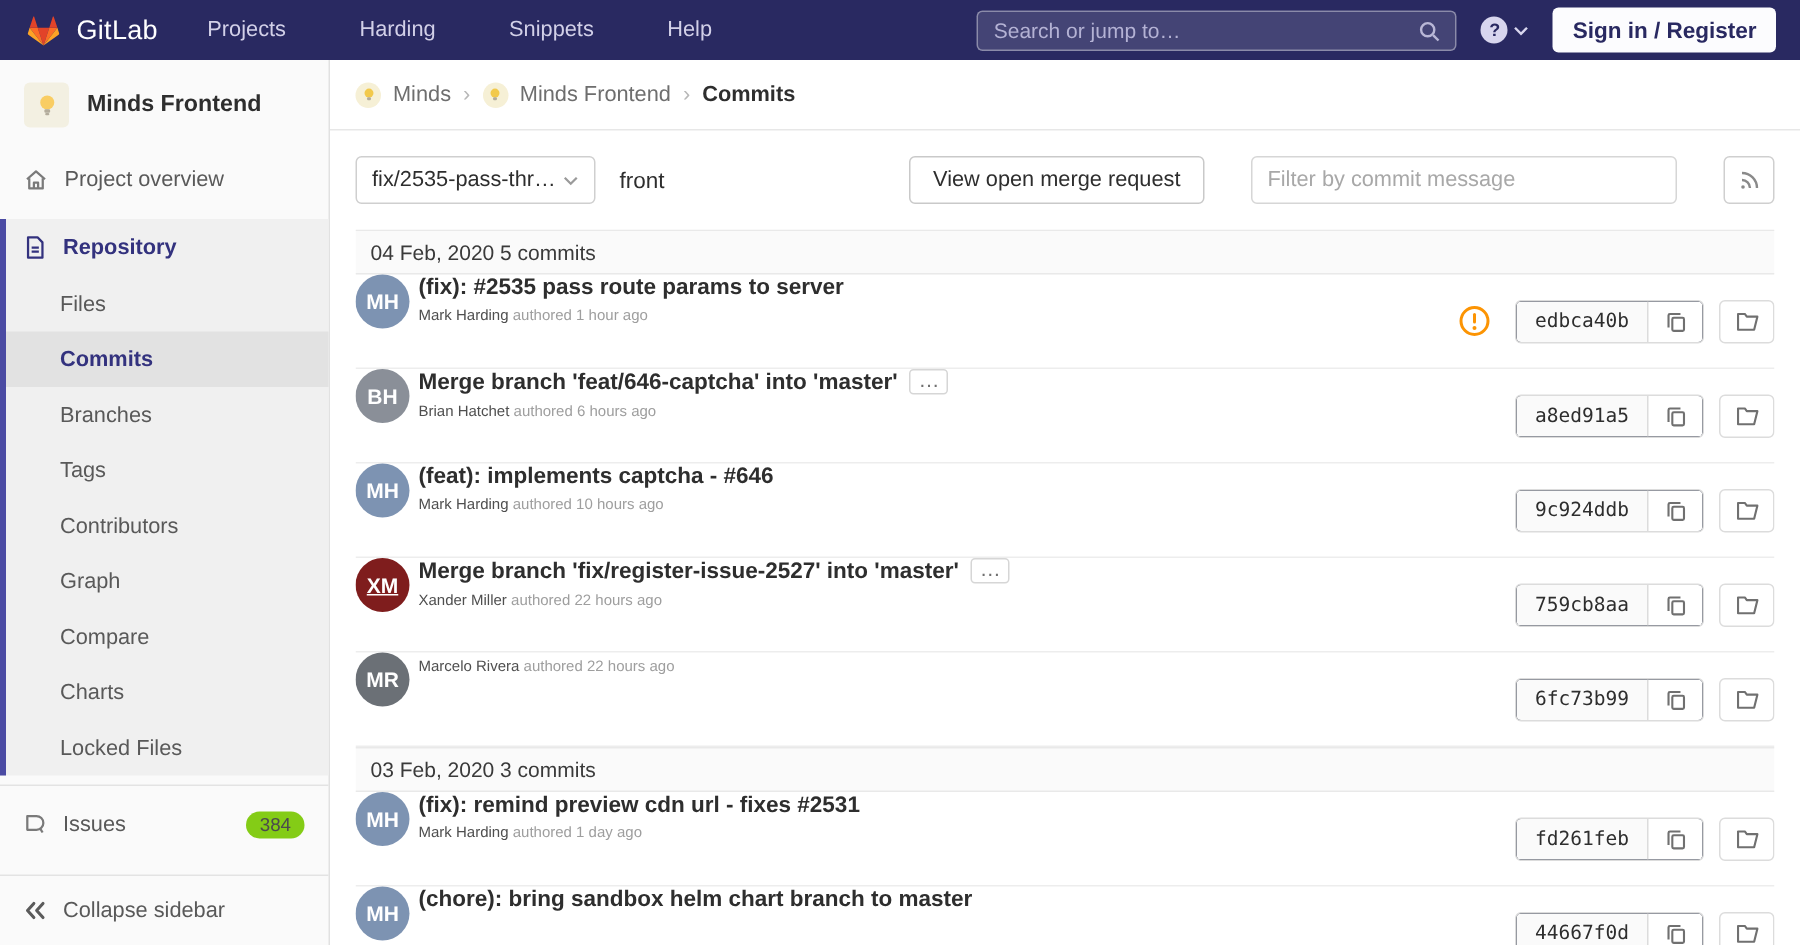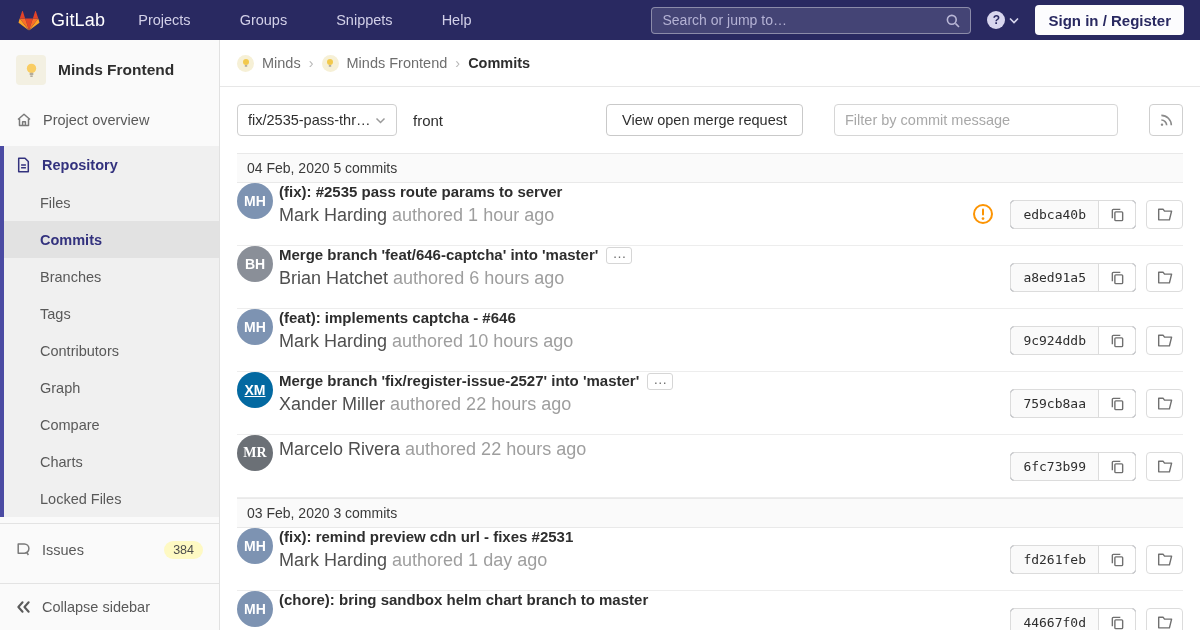--- a/index.html
+++ b/index.html
@@ -32,21 +32,21 @@
   .project-head { display:flex; align-items:center; gap:12px; padding:15px 16px 16px; }
   .project-avatar { width:30px; height:30px; border-radius:4px; background:#f3f0e2; display:flex; align-items:center; justify-content:center; cursor:pointer; }
   .project-name { font-size:15.5px; font-weight:700; color:#2e2e2e; }
   .side-item { height:37px; display:flex; align-items:center; gap:11px; padding:0 16px; font-size:14.5px; color:#595959; cursor:pointer; }
   .repo-section { background:#f0f0f0; border-left:4px solid var(--accent-indigo,#4b4ba3); margin-top:8px; }
   .repo-head { height:38px; display:flex; align-items:center; gap:11px; padding:0 12px; font-size:14.5px;
     font-weight:700; color:var(--active-text,#33327e); cursor:pointer; }
   .sub-item { height:37px; display:flex; align-items:center; padding-left:36px; font-size:14.5px; color:#595959; cursor:pointer; }
   .sub-item.active { background:#e2e2e2; color:var(--active-text,#33327e); font-weight:700; }
   .issues-row { margin-top:6px; border-top:1px solid #e3e3e3; height:52px; display:flex; align-items:center; gap:11px; padding:0 16px; font-size:14.5px; color:#595959; cursor:pointer; }
-  .badge { margin-left:auto; background:#fef9c3; border-radius:10px; padding:2px 9px; font-size:12.5px; color:#4c4c4c; }
+  .badge { margin-left:auto; background:#84cc16; border-radius:10px; padding:2px 9px; font-size:12.5px; color:#4c4c4c; }
   .collapse-row { margin-top:auto; border-top:1px solid #e3e3e3; height:47px; display:flex; align-items:center; gap:11px; padding:0 16px; font-size:14.5px; color:#595959; cursor:pointer; }
 
   
   .main { flex:1; min-width:0; display:flex; flex-direction:column; background:#fff; }
   .breadcrumb { height:47px; flex:none; border-bottom:1px solid #e7e7e7; display:flex; align-items:center; gap:8px; padding:0 17px; font-size:14.5px; color:#6e6e6e; }
   .bc-link { color:#6e6e6e; text-decoration:none; cursor:pointer; }
   .bc-avatar { width:17px; height:17px; border-radius:50%; background:#f6f0d6; display:flex; align-items:center; justify-content:center; flex:none; }
   .bc-sep { color:#b8b8b8; }
   .bc-current { color:#2e2e2e; font-weight:700; }
 
@@ -68,21 +68,21 @@
   .date-header { height:30px; background:#fafafa; border-top:1px solid #e9e9e9; border-bottom:1px solid #e9e9e9;
     display:flex; align-items:center; padding:0 10px; font-size:14px; color:#3a3a3a; }
   .crow { height:63px; display:flex; border-bottom:1px solid #ededed; gap:6px; }
   .cavatar { width:36px; height:36px; border-radius:50%; flex:none; display:flex; align-items:center;
     justify-content:center; color:#fff; font-weight:700; font-size:14px; cursor:pointer; background:#999; }
   .cmain { flex:1; min-width:0; }
   .ctitle { font-size:15px; font-weight:700; color:#2e2e2e; text-decoration:none; cursor:pointer; }
   .more-btn { display:inline-flex; align-items:center; justify-content:center; height:17px; padding:0 5px 4px;
     border:1px solid #d6d6d6; border-radius:3px; color:#707070; font-size:14px; line-height:1; margin-left:8px;
     background:#fff; cursor:pointer; vertical-align:2px; font-family:inherit; }
-  .cmeta { margin-top:4px; font-size:18px; }
+  .cmeta { margin-top:4px; font-size:10px; }
   .cauthor { color:#4f4f4f; text-decoration:none; cursor:pointer; }
   .ctime { color:#9e9e9e; }
   .cright { display:flex; align-items:center; gap:10px; flex:none; }
   .sha-group { display:flex; height:29px; border:1px solid #dcdcdc; border-radius:4px; overflow:hidden; background:#0f172a; }
   .sha { display:flex; align-items:center; padding:0 12px; background:#fafafa;
     font-family:"DejaVu Sans Mono","Liberation Mono",monospace; font-size:13px; color:#2e2e2e; cursor:pointer; }
   .copy-btn { width:37px; border:none; border-left:1px solid #dcdcdc; background:#fff; display:flex;
     align-items:center; justify-content:center; cursor:pointer; }
   .browse-btn { width:37px; height:29px; border:1px solid #dcdcdc; border-radius:4px; background:#fff;
     display:flex; align-items:center; justify-content:center; cursor:pointer; }
@@ -100,21 +100,21 @@
         <path d="M3.1 10.1h5.2L6.1 3.2c-.1-.4-.6-.4-.7 0z" fill="#e24329"></path>
         <path d="m12 21.4 3.7-11.3h5.2z" fill="#fc6d26"></path>
         <path d="m20.9 10.1 1.1 3.5c.1.3 0 .7-.3.9l-9.7 7z" fill="#fca326"></path>
         <path d="M20.9 10.1h-5.2l2.2-6.9c.1-.4.6-.4.7 0z" fill="#e24329"></path>
       </svg>
     </span>
     <span class="brand">GitLab</span>
   </div>
   <div class="nav-links">
     <a class="nav-link">Projects</a>
-    <a class="nav-link">Groups</a>
+    <a class="nav-link">Harding</a>
     <a class="nav-link">Snippets</a>
     <a class="nav-link">Help</a>
   </div>
   <div class="nav-search">
     <input type="text" placeholder="Search or jump to…" style="">
     <span class="sicon">
       <svg width="16" height="16" viewBox="0 0 20 20" fill="none" stroke="#b9b7d6" stroke-width="2">
         <circle cx="8.5" cy="8.5" r="5.5"></circle>
           <line x1="13" y1="13" x2="17.5" y2="17.5"></line>
       </svg>
@@ -346,21 +346,21 @@
             <span style="display:flex;">
               <svg width="16" height="15" viewBox="0 0 17 15" fill="none" stroke="#707070" stroke-width="1.5" stroke-linejoin="round">
                   <path d="M1.8 13.2V2h4.8l1.4 1.9h7.5l-2.3 9.3z"></path>
                 </svg>
             </span>
           </button>
         </div>
       </div>
 
       <div class="crow">
-        <div class="cavatar" style="background: #0369a1; text-decoration: underline;">
+        <div class="cavatar" style="background: #7f1d1d; text-decoration: underline;">
           <span>XM</span>
         </div>
         <div class="cmain">
           <div><a class="ctitle">Merge branch 'fix/register-issue-2527' into 'master'</a><button class="more-btn">…</button></div>
           <div class="cmeta"><a class="cauthor">Xander Miller</a>
             <span class="ctime">authored 22 hours ago</span></div>
         </div>
         <div class="cright">
           <div class="sha-group">
             <span class="sha">759cb8aa</span>
@@ -377,21 +377,21 @@
             <span style="display:flex;">
               <svg width="16" height="15" viewBox="0 0 17 15" fill="none" stroke="#707070" stroke-width="1.5" stroke-linejoin="round">
                   <path d="M1.8 13.2V2h4.8l1.4 1.9h7.5l-2.3 9.3z"></path>
                 </svg>
             </span>
           </button>
         </div>
       </div>
 
       <div class="crow">
-        <div class="cavatar" style="background: rgb(107, 112, 118); font-family: Liberation Serif, serif;">
+        <div class="cavatar" style="background: rgb(107, 112, 118);">
           <span>MR</span>
         </div>
         <div class="cmain">
           <div class="cmeta"><a class="cauthor">Marcelo Rivera</a>
             <span class="ctime">authored 22 hours ago</span></div>
         </div>
         <div class="cright">
           <div class="sha-group">
             <span class="sha">6fc73b99</span>
             <button class="copy-btn">

